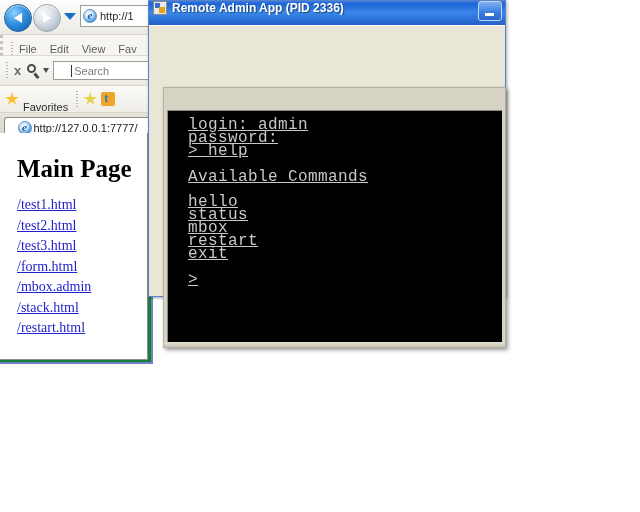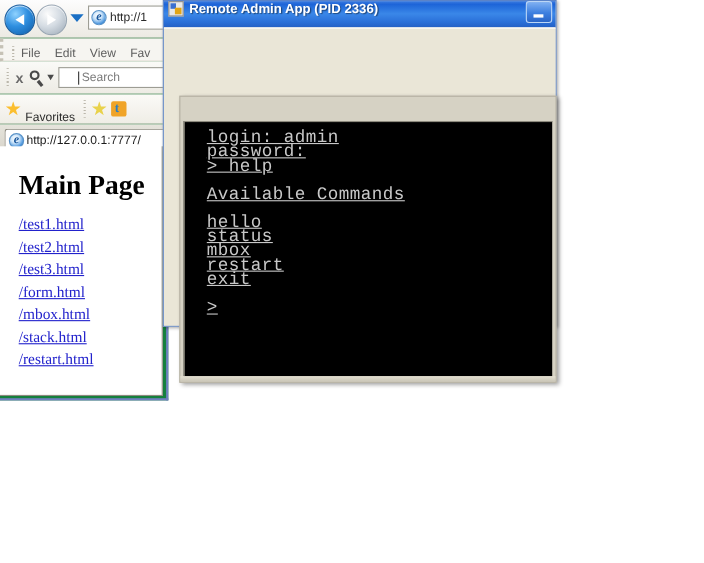--- a/index.html
+++ b/index.html
@@ -142,21 +142,21 @@
   }
 
   .ie-tabrow{
     height:24px;background:linear-gradient(#e6e4dc,#d8d5cb);
     border-bottom:1px solid #a6a294;
     display:flex;align-items:flex-end;padding-left:4px;overflow:hidden;
   }
   .ie-tab{
     height:20px;background:#ffffff;border:1px solid #8e8b80;border-bottom:none;
     border-radius:3px 3px 0 0;display:flex;align-items:center;padding:0 3px;
-    box-sizing:border-box;min-width:0;flex:1;overflow:hidden;
+    box-sizing:border-box;min-width:0;flex:1;overflow:hidden;justify-content:center;
   }
   .tab-label{font-size:11px;color:#1b1b1b;white-space:nowrap;margin-left:2px;}
 
   .ie-content{
     position:absolute;left:0;top:133px;right:3px;bottom:2px;
     background:#ffffff;border:1px solid #8e8b80;border-top:none;
     border-left:none;box-sizing:border-box;overflow:hidden;
   }
   .page-h1{
     font-family:"Liberation Serif",serif;font-weight:bold;font-size:25px;
@@ -301,21 +301,21 @@
       </div>
     </div>
 
     <div class="ie-content">
       <div class="page-h1">Main Page</div>
       <div class="link-list">
         <a class="page-link" href="#">/test1.html</a>
         <a class="page-link" href="#">/test2.html</a>
         <a class="page-link" href="#">/test3.html</a>
         <a class="page-link" href="#">/form.html</a>
-        <a class="page-link" href="#">/mbox.html</a>
+        <a class="page-link" href="#">/mbox.admin</a>
         <a class="page-link" href="#">/stack.html</a>
         <a class="page-link" href="#">/restart.html</a>
       </div>
     </div>
   </div>
 
   <div class="admin-window">
     <div class="admin-title">
       <span class="admin-ico"></span>
       <span class="admin-title-text">Remote Admin App (PID 2336)</span>

